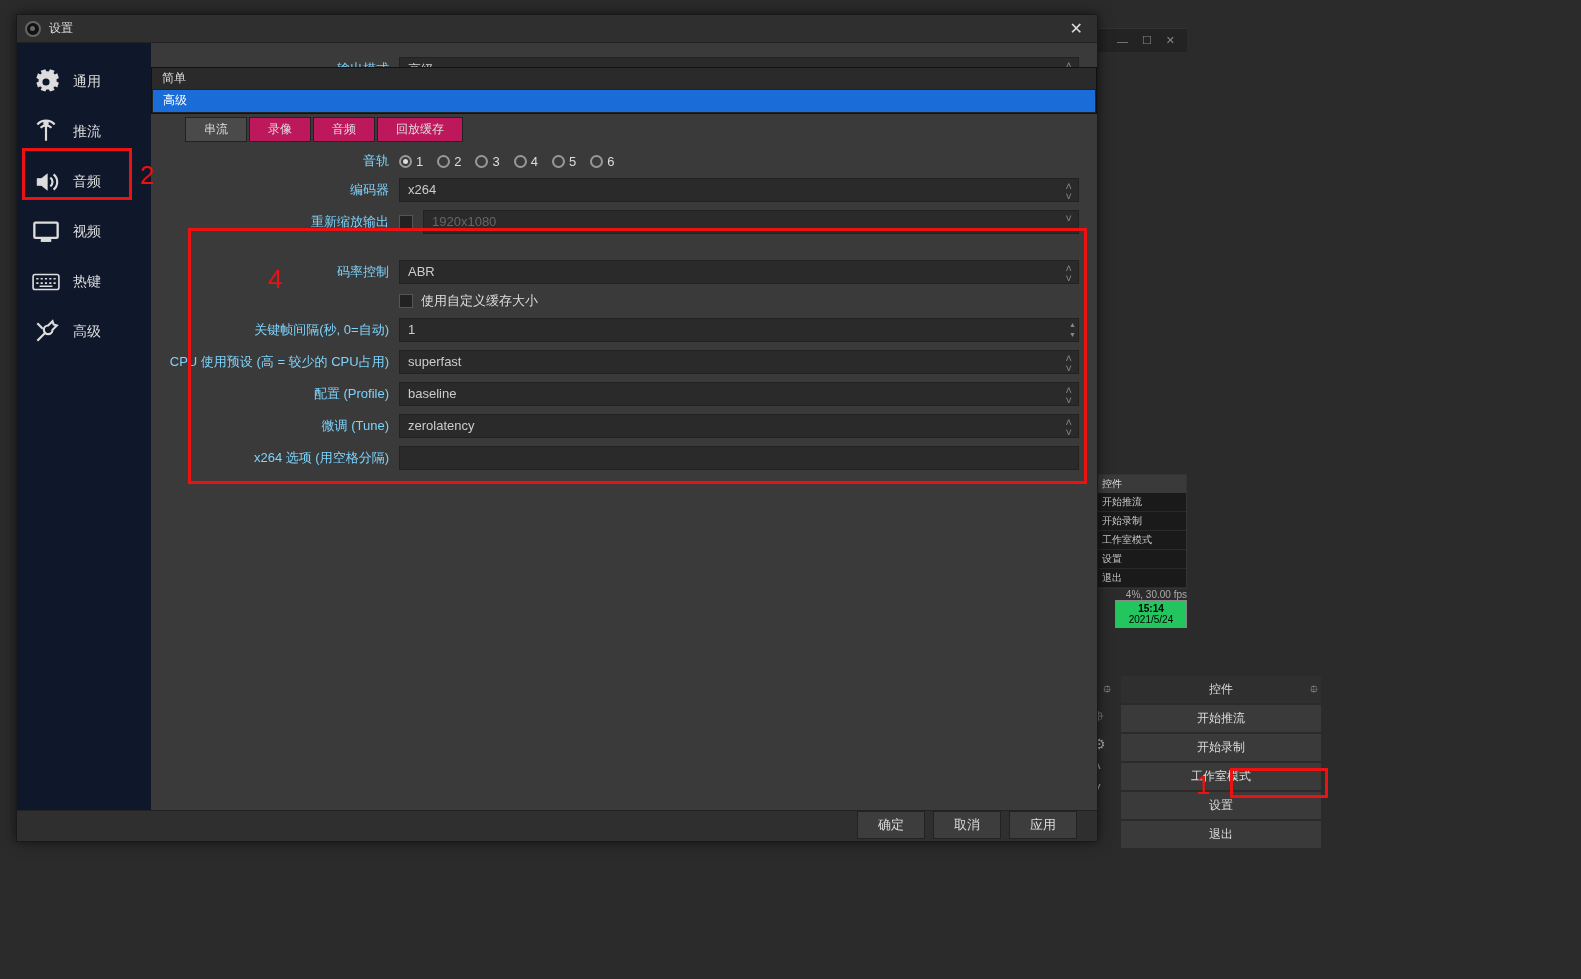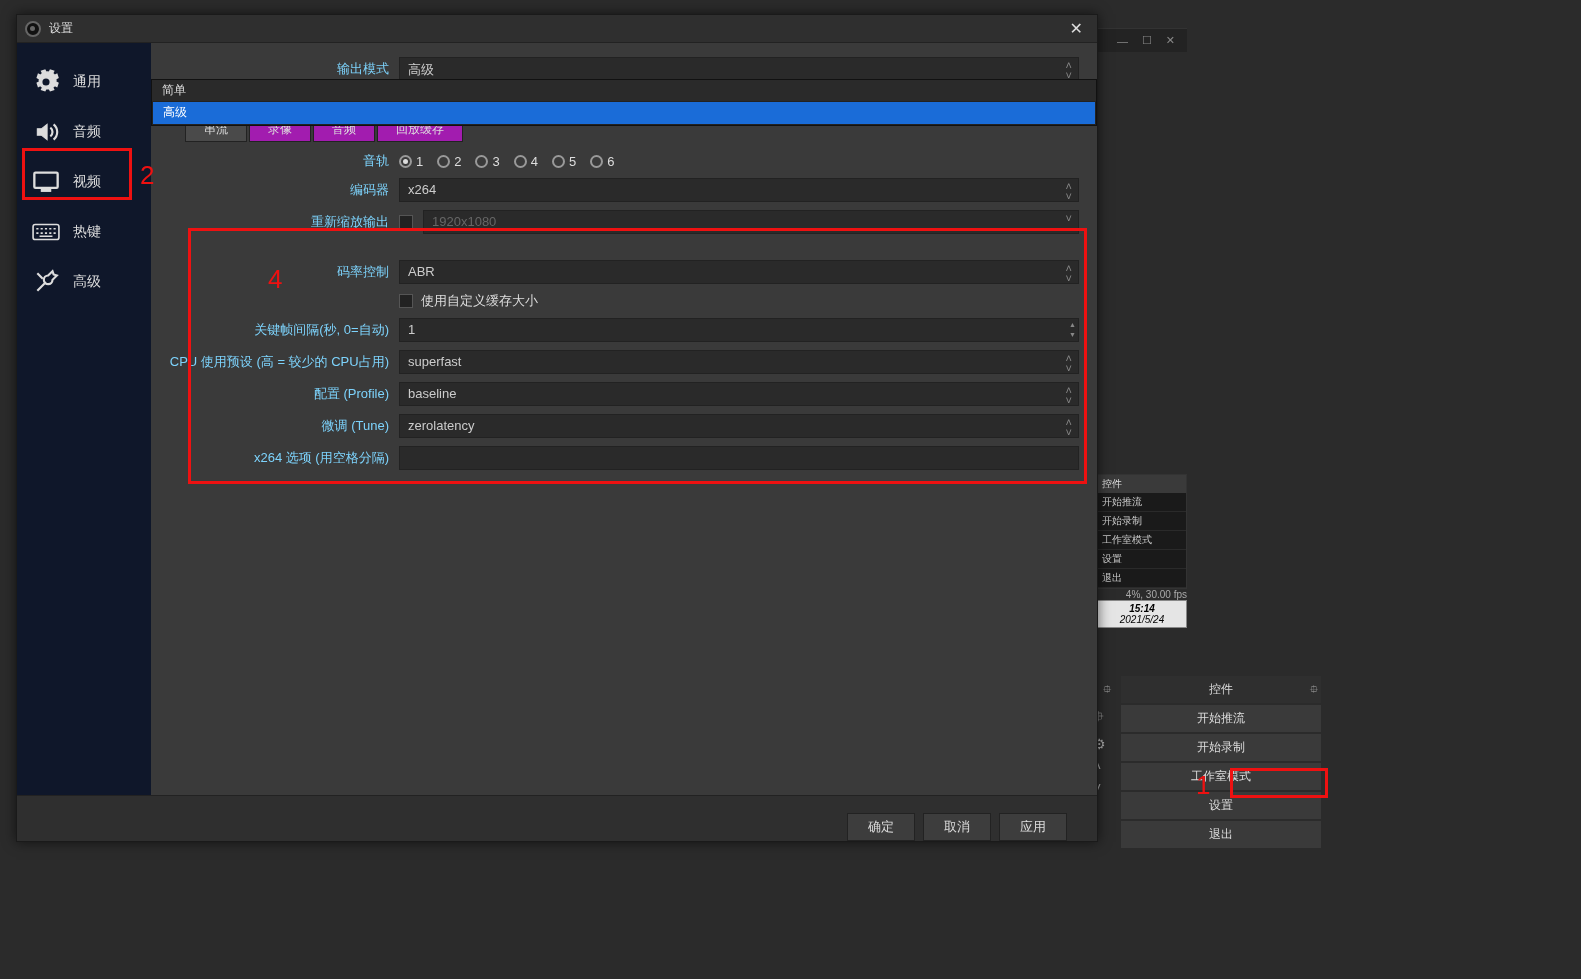--- a/index.html
+++ b/index.html
@@ -3,21 +3,21 @@
 <meta charset="utf-8">
 <style>
 * { box-sizing: border-box; margin: 0; padding: 0; font-family: "Microsoft YaHei", Arial, sans-serif; }
 body { background: #2b2b2b; width: 1581px; height: 979px; position: relative; overflow: hidden; color: #ddd; font-size: 13px; }
 
 
 .bg-right-small { position: absolute; right: 394px; top: 474px; width: 90px; background: #1a1a1a; border: 1px solid #333; font-size: 11px; }
 .bg-right-small .title { background: #3a3a3a; padding: 2px 4px; font-size: 10px; }
 .bg-right-small .item { padding: 2px 4px; font-size: 10px; color: #ccc; border-bottom: 1px solid #2a2a2a; cursor: pointer; }
 .bg-stats { position: absolute; right: 394px; top: 589px; font-size: 10px; color: #aaa; }
-.bg-tray { position: absolute; right: 394px; top: 600px; width: 90px; background: #e5e5e5; color: #000; font-size: 10px; text-align: center; padding: 2px 0; border: 1px solid #888; font-style: italic; }
+.bg-tray { position: absolute; right: 394px; top: 600px; width: 72px; background: #22c55e; color: #000; font-size: 10px; text-align: center; padding: 2px 0; border: 1px solid #888; }
 .bg-tray .time { font-weight: bold; }
 
 .bg-window-btns { position: absolute; right: 394px; top: 28px; width: 90px; height: 24px; background: #232323; display: flex; justify-content: flex-end; align-items: center; gap: 14px; padding-right: 12px; font-size: 11px; color: #888; border-top: 1px solid #333; }
 .bg-window-btns span { cursor: pointer; }
 
 
 .ctrl-panel { position: absolute; right: 260px; top: 676px; width: 200px; }
 .ctrl-header { background: #2f2f2f; font-size: 12px; padding: 5px 8px; display:flex; justify-content:center; position:relative; }
 .ctrl-header .tab-icon-l, .ctrl-header .tab-icon-r { position:absolute; top:5px; font-size:11px; color:#aaa; }
 .ctrl-header .tab-icon-l { left: -18px; }
@@ -45,40 +45,40 @@
 .row { display:flex; align-items:center; margin-bottom: 8px; }
 .row label.rlabel { width: 230px; text-align: right; padding-right: 10px; font-size: 13px; color:#7dd3fc; }
 .row .field { flex:1; }
 .sel, .inp { width: 100%; background: #2a2a2a; border: 1px solid #222; color: #ccc; font-size: 13px; padding: 3px 8px; height: 24px; position:relative; font-family: Consolas, monospace; }
 .sel .chev { position:absolute; right:6px; top:2px; font-size:11px; color:#888; line-height:10px; }
 .inp.disabled { color: #666; }
 .spinner { display:flex; flex-direction:column; position:absolute; right:2px; top:1px; }
 .spinner span { font-size:7px; line-height:10px; color:#888; cursor:pointer; }
 
 .tabs { display:flex; gap: 2px; margin: 6px 0 10px 16px; }
-.tab { padding: 3px 18px; font-size: 12px; background: #a21caf; cursor:pointer; border: 1px solid #222; }
+.tab { padding: 3px 18px; font-size: 12px; background: #be185d; cursor:pointer; border: 1px solid #222; }
 .tab.active { background: #4a4a4a; }
 
 .tracks { display:flex; align-items:center; gap: 14px; }
 .tracks .trk { display:flex; align-items:center; gap:4px; font-size:13px; }
 .radio { width:13px; height:13px; border-radius:50%; border:2px solid #999; display:inline-block; }
 .radio.on::after { content:''; display:block; width:5px; height:5px; background:#ddd; border-radius:50%; margin:2px auto; }
 .cbox { width:14px; height:14px; border:1px solid #555; background:#222; display:inline-block; }
 
 
 .dropdown { position:absolute; background:#2a2a2a; border:1px solid #111; z-index:5; }
 .dropdown .opt { padding: 2px 10px; font-size: 12px; cursor:pointer; }
 .dropdown .opt.sel { background: #1a6cd8; color:#fff; }
 
 
 .anno { position:absolute; border: 3px solid #e11; pointer-events:none; }
 .anno-num { position:absolute; color:#e11; font-size: 26px; font-weight: normal; font-family: Arial; }
 
 
-.dlg-footer { height: 46px; background:#2f2f2f; display:flex; justify-content:flex-end; align-items:flex-end; gap:8px; padding-right: 30px; border-top:1px solid #222; }
+.dlg-footer { height: 31px; background:#2f2f2f; display:flex; justify-content:flex-end; align-items:flex-start; gap:8px; padding-right: 20px; border-top:1px solid #222; }
 .btn { background:#3d3d3d; border:1px solid #222; padding: 4px 20px; font-size:13px; cursor:pointer; }
 </style>
 </head>
 <body>
 
 <div class="bg-window-btns">
   <span>—</span>
   <span>☐</span>
   <span>✕</span>
 </div>
@@ -128,20 +128,29 @@
         <span class="ico">
             <svg viewBox="0 0 24 24">
               <path fill="#ddd" d="M12 8a4 4 0 100 8 4 4 0 000-8zm9 4l2 1-1 3-2-1a9 9 0 01-2 2l1 2-3 1-1-2a9 9 0 01-3 0l-1 2-3-1 1-2a9 9 0 01-2-2l-2 1-1-3 2-1a9 9 0 010-3l-2-1 1-3 2 1a9 9 0 012-2l-1-2 3-1 1 2a9 9 0 013 0l1-2 3 1-1 2a9 9 0 012 2l2-1 1 3-2 1a9 9 0 010 3z" stroke="#ddd" stroke-width="1.4"></path>
             </svg>
           </span>
         <span>通用</span>
       </div>
       <div class="side-item">
         <span class="ico">
             <svg viewBox="0 0 24 24">
+              <path d="M12 4v16M7 8a7 7 0 0110 0M4 5a11 11 0 0116 0" fill="none" stroke="#ddd" stroke-width="2"></path>
+              <circle cx="12" cy="4" r="2" fill="#ddd"></circle>
+            </svg>
+          </span>
+        <span>推流</span>
+      </div>
+      <div class="side-item">
+        <span class="ico">
+            <svg viewBox="0 0 24 24">
               <path d="M4 9v6h4l5 4V5L8 9H4z" fill="#ddd"></path>
               <path d="M16 8a5 5 0 010 8M19 5a9 9 0 010 14" fill="none" stroke="#ddd" stroke-width="2"></path>
             </svg>
           </span>
         <span>音频</span>
       </div>
       <div class="side-item">
         <span class="ico">
             <svg viewBox="0 0 24 20">
               <rect x="2" y="2" width="20" height="13" rx="1" fill="none" stroke="#ddd" stroke-width="2"></rect>
@@ -172,21 +181,21 @@
 
     <div class="content">
 
       <div class="row">
         <label class="rlabel">输出模式</label>
         <div class="field">
           <div class="sel">
             <span>高级</span>
             <span class="chev">˄<br>˅</span>
           </div>
-          <div class="dropdown" style="left:0; top:36px; width:100%;">
+          <div class="dropdown" style="left:0; top:24px; width:100%;">
             <div class="opt">简单</div>
             <div class="opt sel">高级</div>
           </div>
         </div>
       </div>
 
       <div class="tabs" style="margin-top:36px;">
         <div class="tab active">串流</div>
         <div class="tab">录像</div>
         <div class="tab">音频</div>

